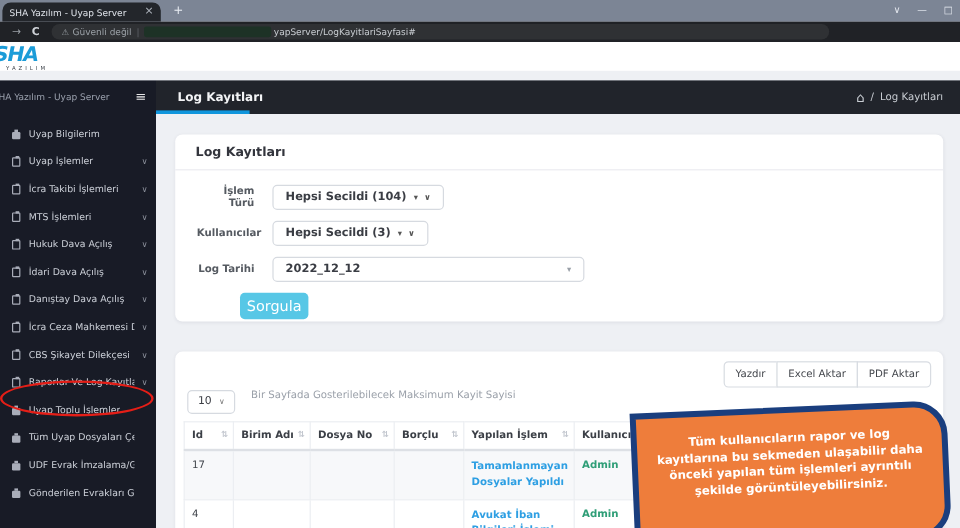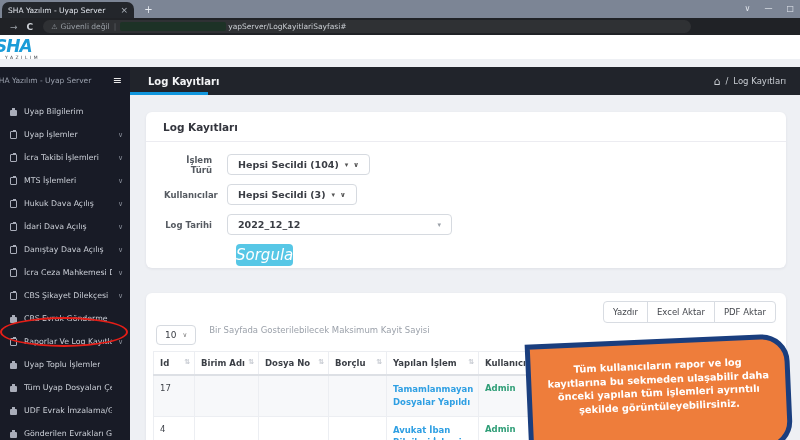--- a/index.html
+++ b/index.html
@@ -84,24 +84,24 @@
   .card1 { top:17px; height:156px; }
   .card-head { height:30px; border-bottom:1px solid #ececf1; display:flex; align-items:center; padding:0 17px;
                font-size:10.5px; font-weight:bold; color:#33353d; }
   .card1-body { padding:12px 18px 0; }
   .frow { display:flex; align-items:center; margin-bottom:9px; }
   .flabel { width:48px; text-align:right; margin-right:15px; font-size:8.5px; font-weight:bold; color:#555a61; }
   .pill { border:1px solid #d6dae0; border-radius:4px; background:#fff; padding:4px 10px;
           font-size:9.5px; font-weight:600; color:#3a3d44; display:flex; align-items:center; }
   .pill .caret { margin-left:6px; font-size:7px; color:#555; }
   .pill .chev { margin-left:5px; font-size:7px; color:#555; }
-  .datebox { width:225px; justify-content:space-between; font-weight:bold; }
+  .datebox { width:260px; justify-content:space-between; font-weight:bold; }
   .datebox .caret { color:#9aa0a8; }
-  .btn-sorgula { margin-left:72px; width:57px; height:22px; background:#57c7e6; border:none; border-radius:4px;
-                 color:#fff; font-size:15px; font-family:inherit;font-style:italic; }
+  .btn-sorgula { margin-left:36px; width:57px; height:22px; background:#57c7e6; border:none; border-radius:4px;
+                 color:#fff; font-size:12px; font-family:inherit; }
 
   .card2 { top:198px; height:260px; }
   .exports { position:absolute; top:8px; right:10px; display:flex; }
   .exp-btn { background:#fff; border:1px solid #d8dce2; padding:5px 9px; font-size:8.5px; color:#44474d;
              font-family:inherit; margin-left:-1px; }
   .exp-btn:first-child { border-radius:4px 0 0 4px; margin-left:0; }
   .exp-btn:last-child { border-radius:0 4px 4px 0; }
   .pagesize-row { position:absolute; top:32px; left:10px; display:flex; align-items:flex-start; }
   .pagesize { border:1px solid #d6dae0; border-radius:4px; padding:4px 8px; font-size:9px; color:#3a3d44;
               display:flex; align-items:center; gap:6px; background:#fff; }
@@ -254,24 +254,20 @@
   </div>
   <div class="sb-item">
     <span class="sb-ic"></span>
     <span class="sb-label">İcra Ceza Mahkemesi Dava Açılış</span>
     <span class="sb-chev">∨</span>
   </div>
   <div class="sb-item">
     <span class="sb-ic"></span>
     <span class="sb-label">CBS Şikayet Dilekçesi</span>
     <span class="sb-chev">∨</span>
-  </div>
-  <div class="sb-item">
-    <span class="sb-ic filled"></span>
-    <span class="sb-label">CBS Evrak Gönderme</span>
   </div>
   <div class="sb-item">
     <span class="sb-ic"></span>
     <span class="sb-label">Raporlar Ve Log Kayıtları</span>
     <span class="sb-chev">∨</span>
   </div>
   <div class="sb-item">
     <span class="sb-ic filled"></span>
     <span class="sb-label">Uyap Toplu İşlemler</span>
   </div>

